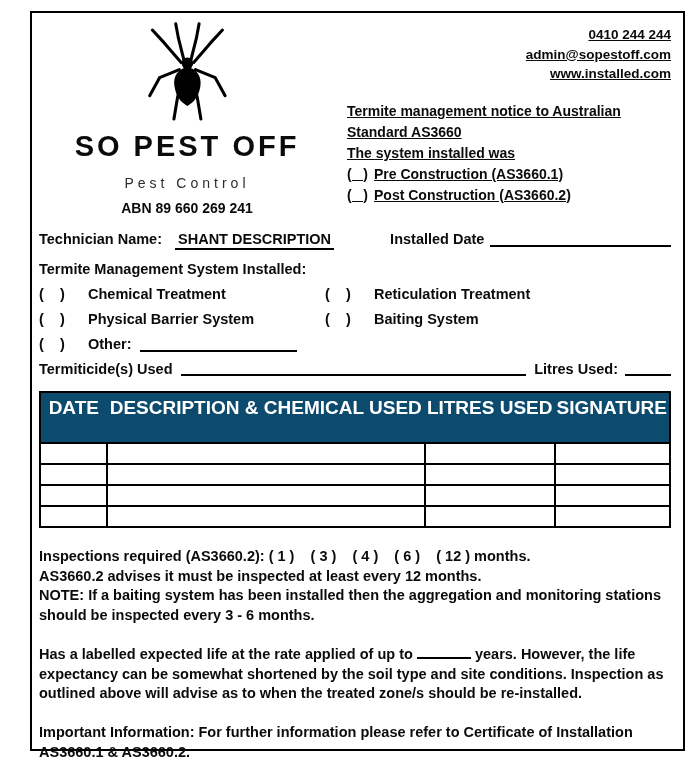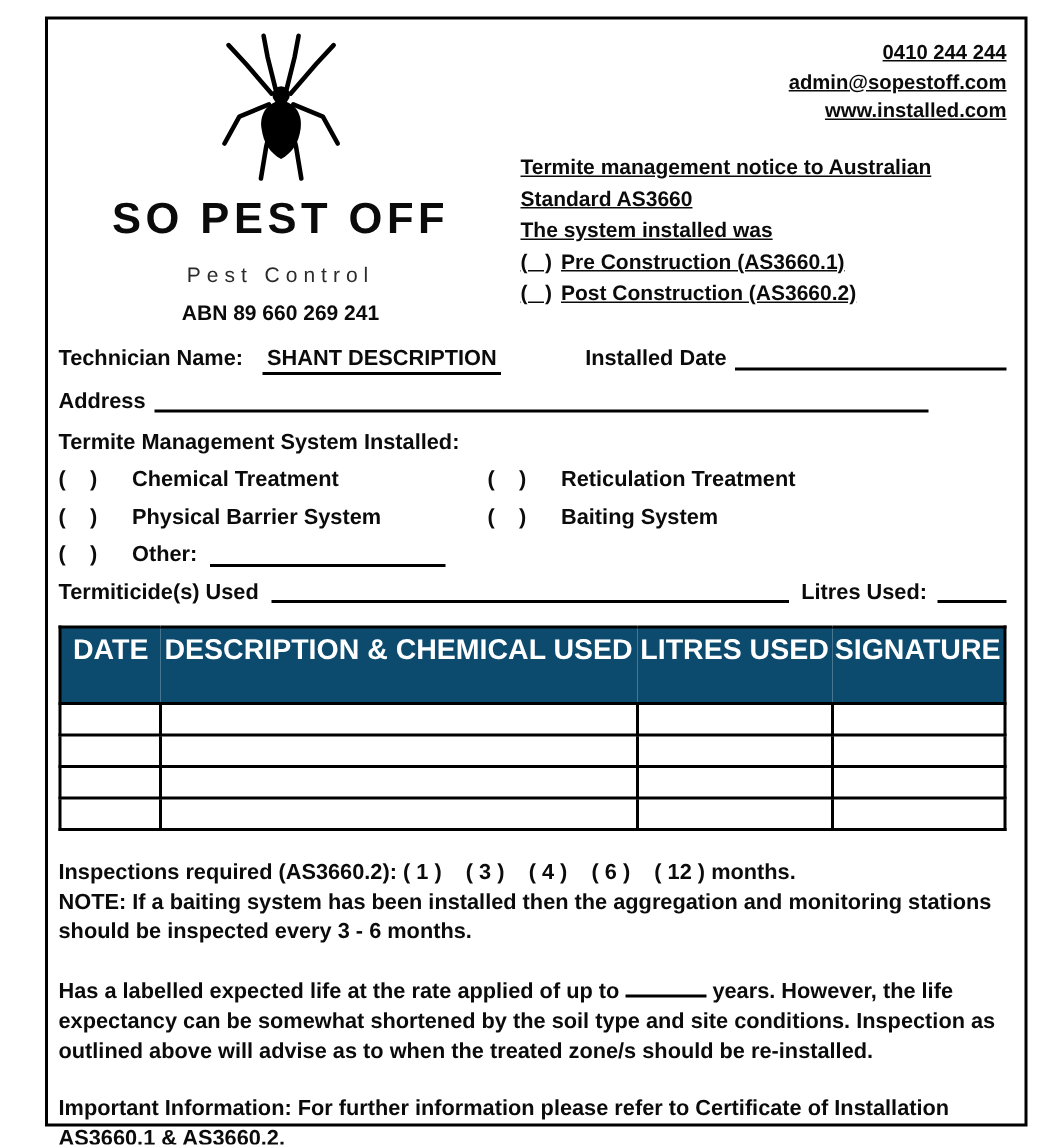--- a/index.html
+++ b/index.html
@@ -164,24 +164,20 @@
 
   <div class="row tech-row">
     <span>Technician Name:</span>
     <span class="tech-value">SHANT DESCRIPTION</span>
     <span class="installed-group">
       <span class="label">Installed Date</span>
       <span class="blank"></span>
     </span>
   </div>
 
-  <div class="row address-row">
-    <span>Address</span>
-    <span class="blank"></span>
-  </div>
 
   <div class="system-heading">Termite Management System Installed:</div>
 
   <div class="cb-row">
     <span class="cb">(    )</span>
     <span class="cb-label1">Chemical Treatment</span>
     <span class="cb">(    )</span>
     <span class="cb-label2">Reticulation Treatment</span>
   </div>
   <div class="cb-row">
@@ -241,20 +237,21 @@
           <td></td>
           <td></td>
           <td></td>
           <td></td>
         </tr>
     </tbody>
   </table>
 
   <div class="para">
     <div class="pre-wrap">Inspections required (AS3660.2): ( 1 )    ( 3 )    ( 4 )    ( 6 )    ( 12 ) months.</div>
+    <div>AS3660.2 advises it must be inspected at least every 12 months.</div>
     <div>NOTE: If a baiting system has been installed then the aggregation and monitoring stations should be inspected every 3 - 6 months.</div>
   </div>
 
   <div class="para">
     <span>Has a labelled expected life at the rate applied of up to</span>
     <span class="inline-blank"></span>
     <span>years. However, the life expectancy can be somewhat shortened by the soil type and site conditions. Inspection as outlined above will advise as to when the treated zone/s should be re-installed.</span>
   </div>
 
   <div class="para">Important Information: For further information please refer to Certificate of Installation AS3660.1 &amp; AS3660.2.</div>

